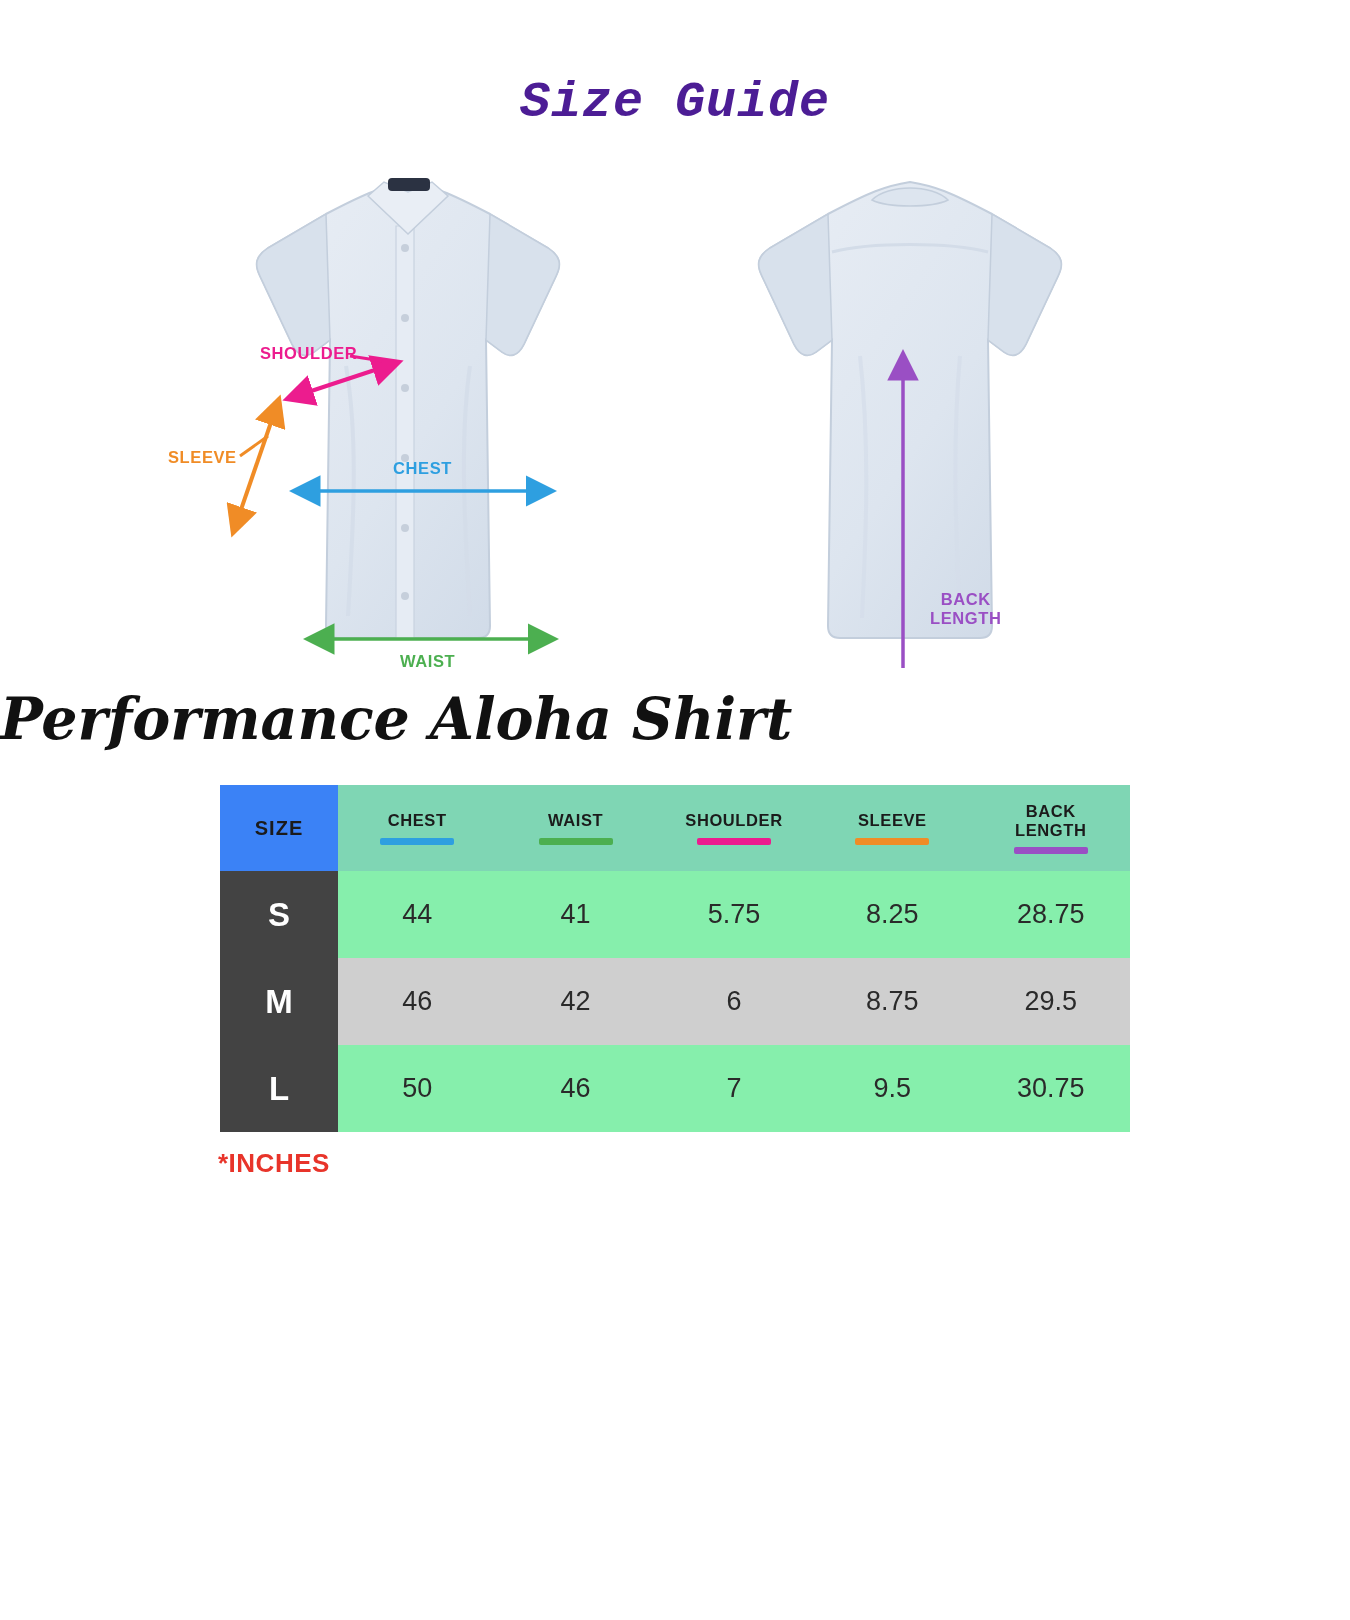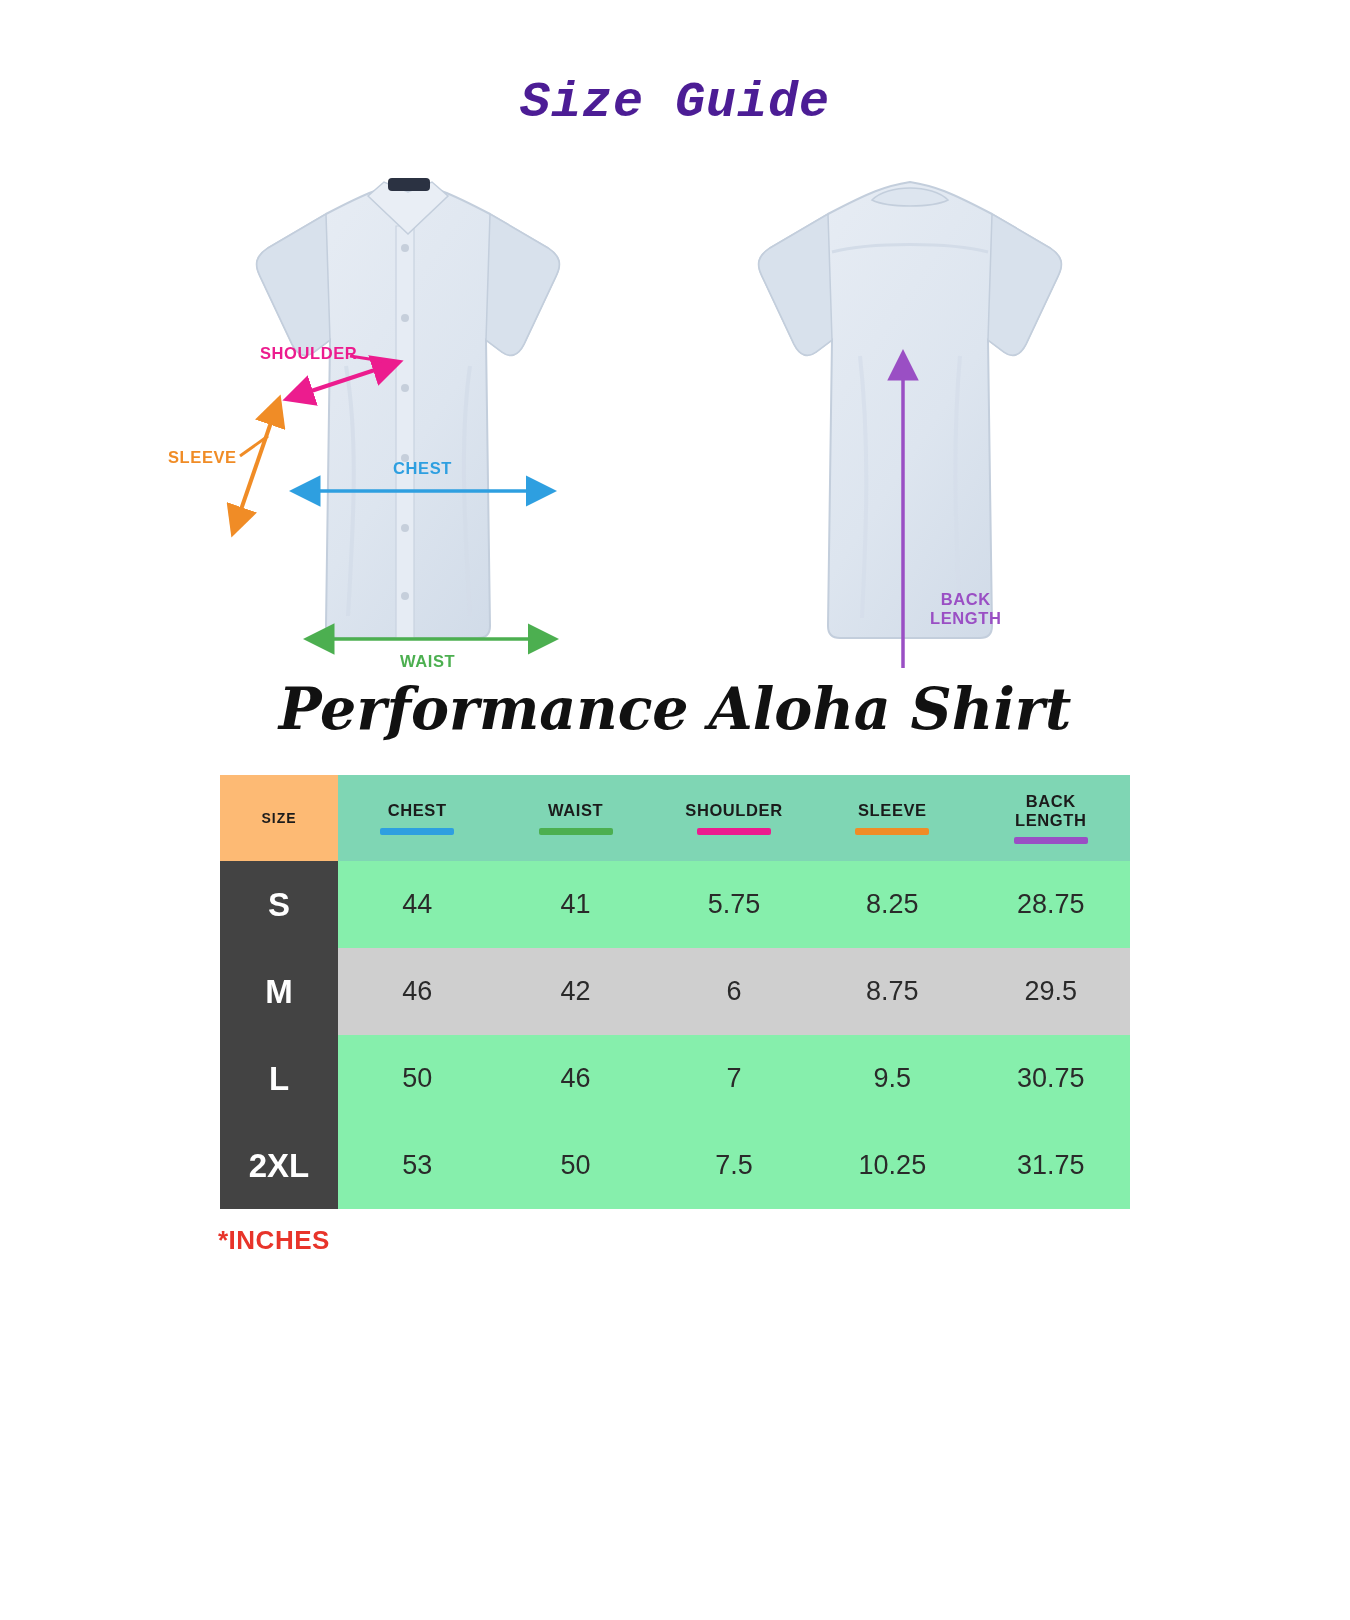--- a/index.html
+++ b/index.html
@@ -57,48 +57,47 @@
   .lbl-sleeve   { color: #f08c26; left: 168px; top: 300px; }
   .lbl-chest    { color: #2e9fe0; left: 393px; top: 311px; }
   .lbl-waist    { color: #4caf50; left: 400px; top: 504px; }
   .lbl-back     { color: #9a4fc4; left: 930px; top: 442px; text-align: center; line-height: 1.15; }
 
   
   .arrows { position: absolute; left: 0; top: 0; width: 1350px; height: 520px; }
 
   
   .product-title {
-    text-align: center;
     font-family: "DejaVu Serif", serif;
     font-style: italic;
     font-weight: 700;
     font-size: 57px;
     color: #111;
-    margin-top: 12px;
+    margin-top: 22px;
     line-height: 1;
   }
 
   
   .table-wrap {
     width: 910px;
     margin: 38px auto 0 auto;
   }
   table.size-table {
     border-collapse: collapse;
     width: 100%;
     table-layout: fixed;
   }
   table.size-table th, table.size-table td {
     padding: 0;
     margin: 0;
   }
   .hdr-size {
-    background: #fdba74;
+    background: #3b82f6;
     color: #1b1b1b;
-    font-size: 14px;
+    font-size: 20px;
     font-weight: 700;
     letter-spacing: 1px;
     height: 86px;
     width: 118px;
     vertical-align: middle;
     text-align: center;
   }
   .hdr-col {
     background: #7fd6b4;
     color: #1b1b1b;
@@ -325,25 +324,17 @@
         <td class="val-cell">29.5</td>
       </tr>
       <tr class="row-a">
         <td class="size-cell">L</td>
         <td class="val-cell">50</td>
         <td class="val-cell">46</td>
         <td class="val-cell">7</td>
         <td class="val-cell">9.5</td>
         <td class="val-cell">30.75</td>
       </tr>
-      <tr class="row-a">
-        <td class="size-cell">2XL</td>
-        <td class="val-cell">53</td>
-        <td class="val-cell">50</td>
-        <td class="val-cell">7.5</td>
-        <td class="val-cell">10.25</td>
-        <td class="val-cell">31.75</td>
-      </tr>
     </tbody>
   </table>
 </div>
 
 <div class="inches-note">*INCHES</div>
 
 </body></html>

